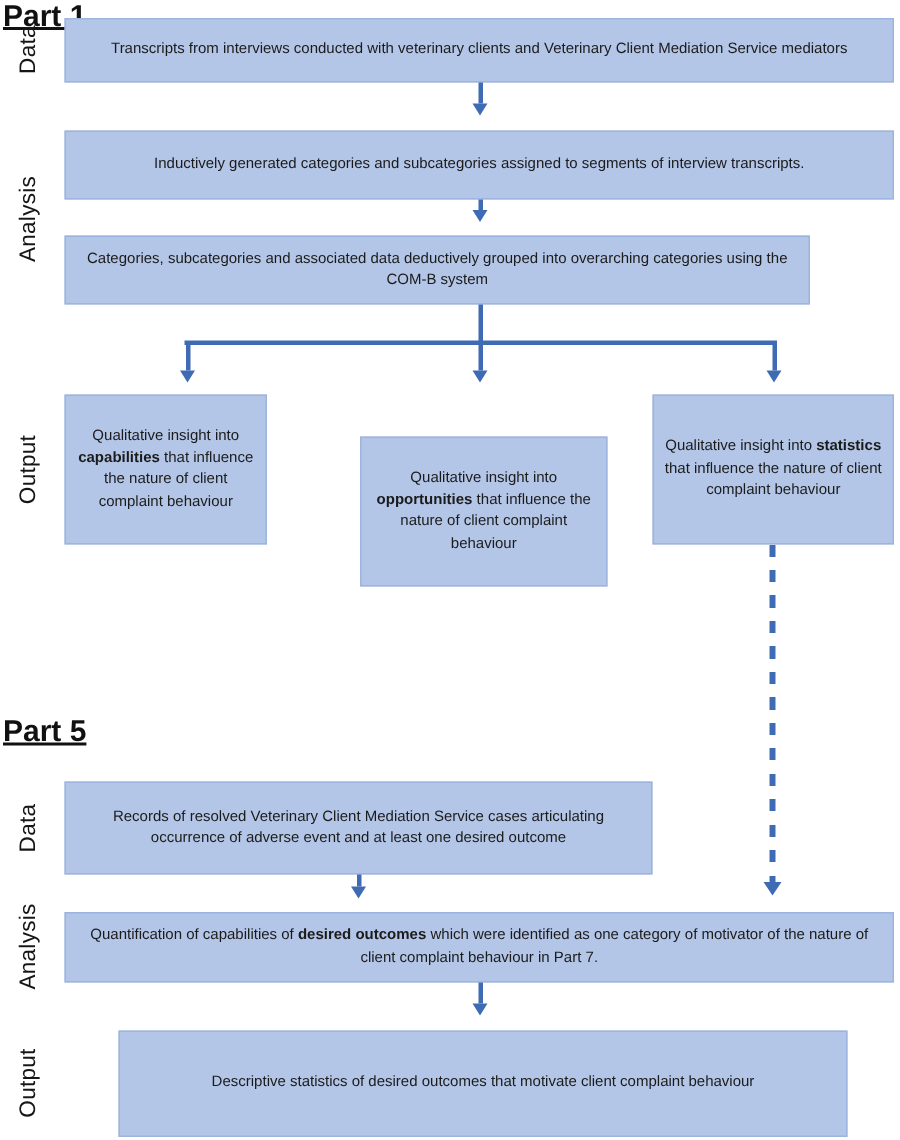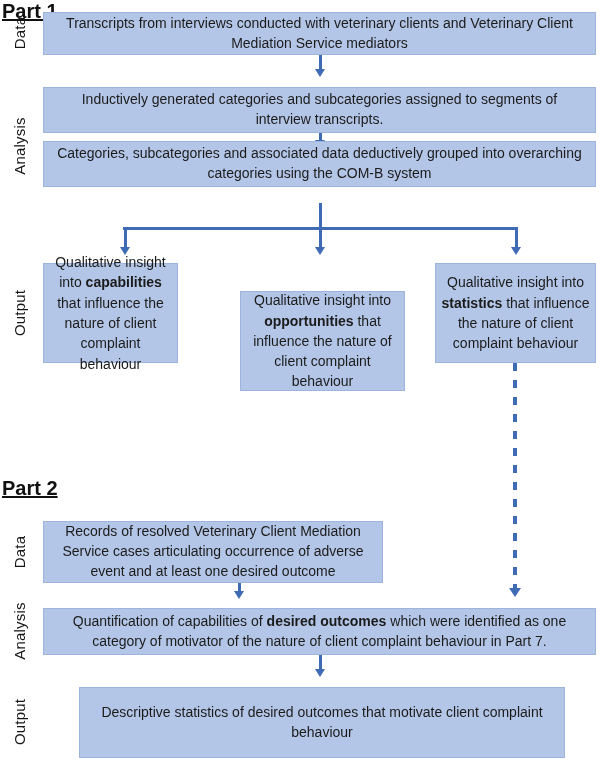--- a/index.html
+++ b/index.html
@@ -18,21 +18,21 @@
     text-decoration:underline;text-decoration-thickness:1.5px;color:#111;
   }
   .vlabel{
     position:absolute;transform:translate(-50%,-50%) rotate(-90deg);
     font-size:15px;color:#161616;white-space:nowrap;letter-spacing:.2px;
   }
   .fbox{
     position:absolute;box-sizing:border-box;
     background:var(--box-fill);border:1px solid var(--box-border);
     display:flex;align-items:center;justify-content:center;
-    text-align:center;font-size:14px;line-height:1.42;color:var(--text);
+    text-align:center;font-size:10px;line-height:1.42;color:var(--text);
     padding:2px 12px;
   }
   .fbox.small{padding:2px 5px;line-height:1.45;}
   .kw{font-weight:700;}
   .kwi{font-weight:700;}
   
   .varrow{
     position:absolute;width:12px;display:flex;flex-direction:column;align-items:center;
   }
   .varrow .stem{width:3px;flex:1;background:var(--arrow);}
@@ -74,21 +74,21 @@
 
   <div class="fbox" style="left:43px;top:87px;width:553px;height:46px;">
     <span>Inductively generated categories and subcategories assigned to segments of interview transcripts.</span>
   </div>
 
   <div class="varrow" style="left:314px;top:133px;height:23px;">
     <span class="stem"></span>
     <span class="head"></span>
   </div>
 
-  <div class="fbox" style="left:43px;top:141px;width:553px;height:46px;">
+  <div class="fbox" style="left:43px;top:157px;width:497px;height:46px;">
     <span>Categories, subcategories and associated data deductively grouped into overarching categories using the COM-B system</span>
   </div>
 
   <div class="hline" style="left:123px;top:227px;width:395px;"></div>
   <div class="varrow" style="left:314px;top:203px;height:60px;">
     <span class="stem"></span>
     <span class="head"></span>
   </div>
   <div class="varrow" style="left:119px;top:230px;height:33px;">
     <span class="stem"></span>
@@ -107,27 +107,27 @@
   </div>
   <div class="fbox small" style="left:435px;top:263px;width:161px;height:100px;">
     <span><span>Qualitative insight into </span><span class="kw">statistics</span><span> that influence the nature of client complaint behaviour</span></span>
   </div>
 
   <div class="varrow dashed" style="left:509px;top:363px;height:243px;">
     <span class="stem"></span>
     <span class="head"></span>
   </div>
 
-  <div class="part-label" style="top:477px;">Part 2</div>
+  <div class="part-label" style="top:477px;">Part 5</div>
 
   <div class="vlabel" style="left:19px;top:552px;">Data</div>
   <div class="vlabel" style="left:19px;top:631px;">Analysis</div>
   <div class="vlabel" style="left:19px;top:722px;">Output</div>
 
-  <div class="fbox" style="left:43px;top:521px;width:340px;height:62px;padding:18px 10px;">
+  <div class="fbox" style="left:43px;top:521px;width:392px;height:62px;padding:18px 10px;">
     <span>Records of resolved Veterinary Client Mediation Service cases articulating occurrence of adverse event and at least one desired outcome</span>
   </div>
 
   <div class="varrow" style="left:233px;top:583px;height:24px;">
     <span class="stem"></span>
     <span class="head"></span>
   </div>
 
   <div class="fbox" style="left:43px;top:608px;width:553px;height:47px;">
     <span><span>Quantification of capabilities of </span><span class="kwi">desired outcomes</span><span> which were identified as one category of motivator of the nature of client complaint behaviour in Part 7.</span></span>

